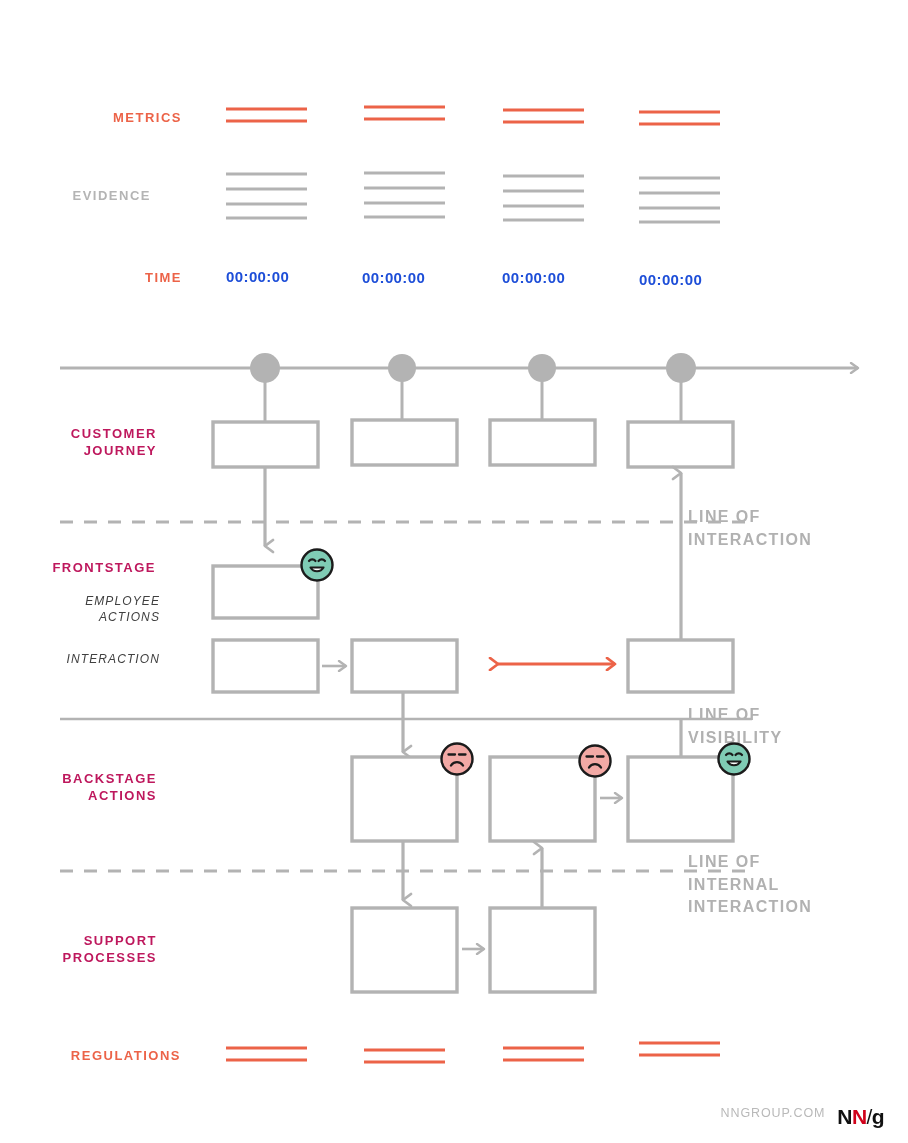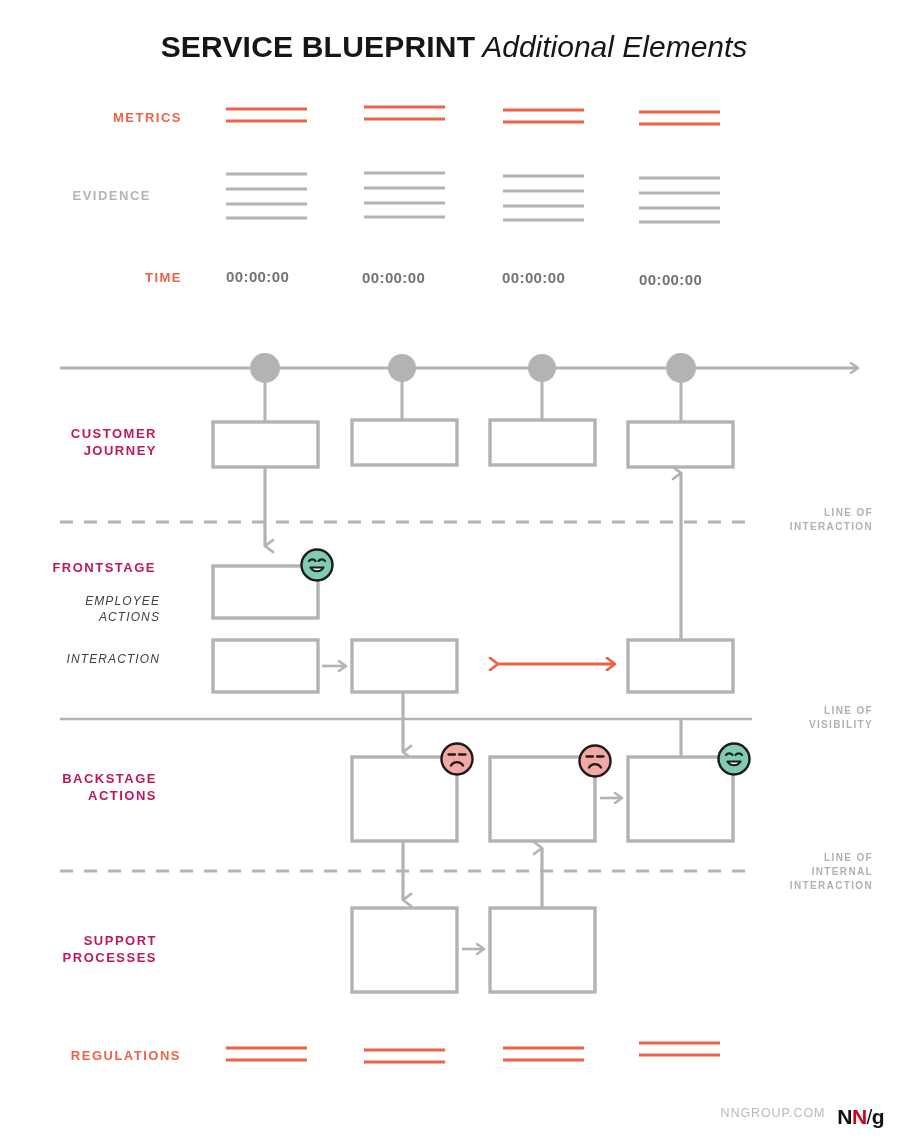--- a/index.html
+++ b/index.html
@@ -80,35 +80,34 @@
   .lbl-light {
     font-weight: bold;
     font-size: 13px;
     letter-spacing: 1.5px;
     color: #b4b4b4;
   }
   
   .linelabel {
     position: absolute;
     font-weight: bold;
-    font-size: 10px;
+    font-size: 16px;
     letter-spacing: 1.35px;
     line-height: 1.42;
     color: #b1b1b1;
-    text-align: right;
     white-space: pre-line;
   }
   
   .timeval {
     position: absolute;
     font-family: "Liberation Sans Narrow", "Liberation Sans", sans-serif;
     font-weight: bold;
     font-size: 15px;
     letter-spacing: 0.4px;
-    color: #737373;
+    color: #1d4ed8;
     white-space: nowrap;
   }
   
   .footer {
     position: absolute;
     right: 24px;
     bottom: 16px;
     display: flex;
     align-items: flex-start;
     gap: 12px;
@@ -130,23 +129,20 @@
   .logo .n1 { color: #111111; }
   .logo .n2 { color: #d0021b; }
   .logo .slash { color: #111111; font-weight: normal; }
   .logo .g { color: #111111; }
 </style>
 </head>
 <body>
 
 <div id="canvas">
 
-  <div class="title-wrap">
-    <span class="title-main">SERVICE BLUEPRINT</span><span class="title-sub">Additional Elements</span>
-  </div>
 
   <div class="rowlabel lbl-bold-orange" style="top:109px; left:0px; width:158px;">METRICS</div>
 
   <div class="rowlabel lbl-light" style="top:187px; left:0px; width:151px;">EVIDENCE</div>
 
   <div class="rowlabel lbl-bold-orange" style="top:269px; left:0px; width:158px;">TIME</div>
 
   <div class="rowlabel lbl-bold" style="top:425px; left:0px; width:157px;">CUSTOMER
 JOURNEY</div>
 

